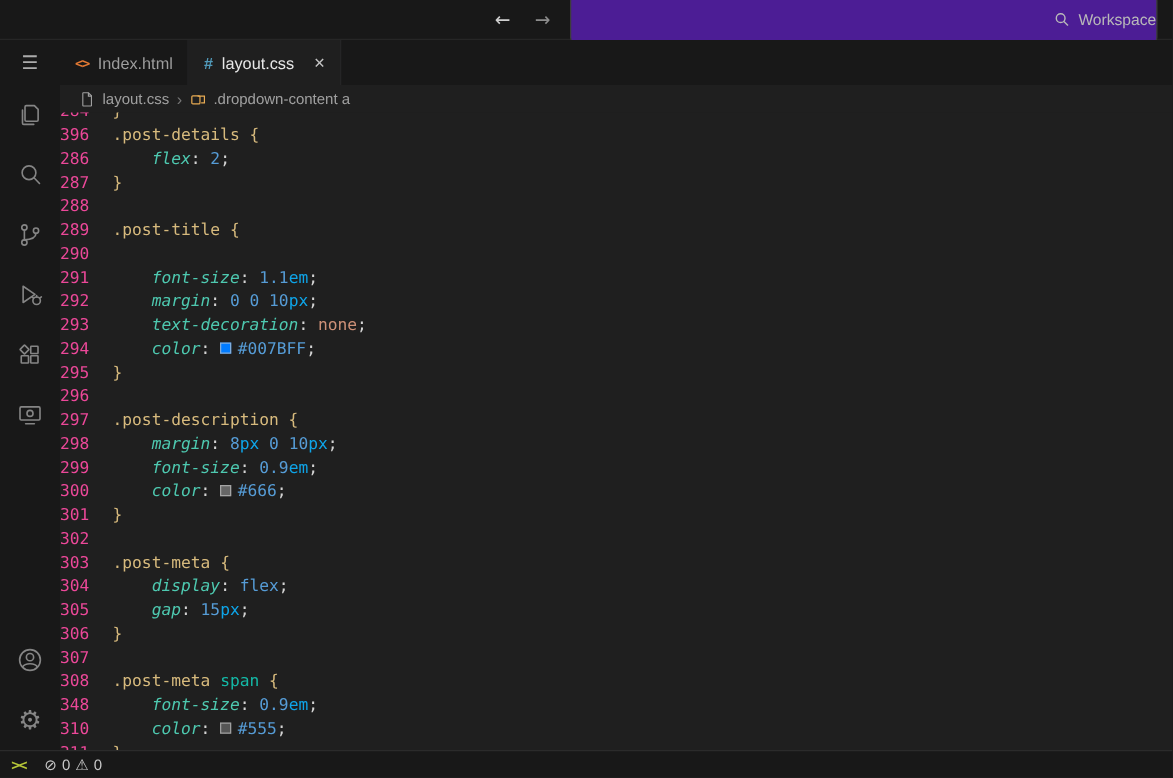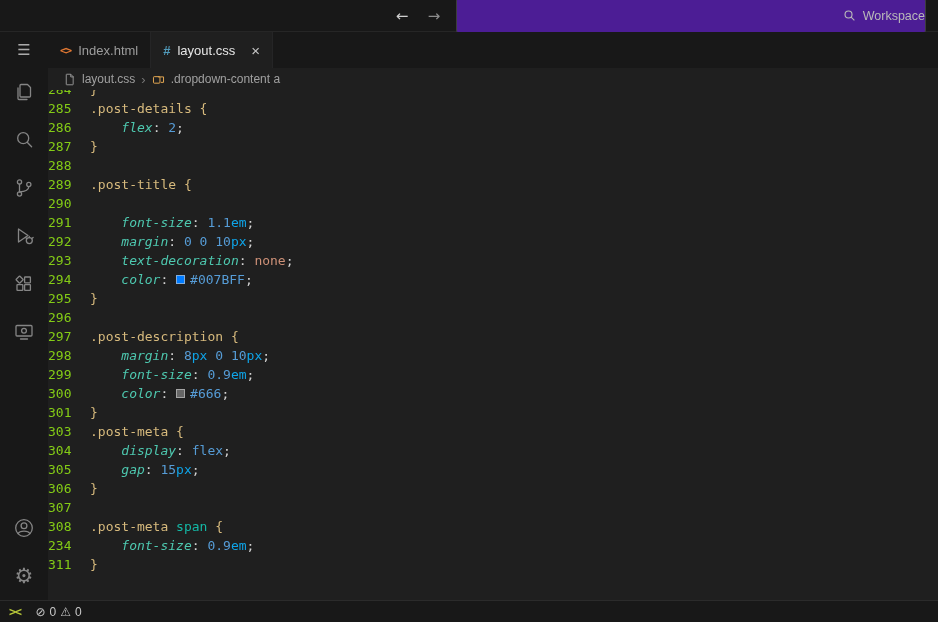--- a/index.html
+++ b/index.html
@@ -33,21 +33,21 @@
 
   .breadcrumb{height:22px;flex:none;background:#1f1f1f;display:flex;align-items:center;gap:6px;padding-left:15px;font-size:12px;color:#a0a0a0}
   .crumb{cursor:pointer}
   .bc-sep{color:#767676;font-size:13px}
   .bc-icon{display:flex;align-items:center}
 
   
   .editor{flex:1;overflow:hidden;font-family:"DejaVu Sans Mono",monospace;font-size:13px;line-height:19px;cursor:text;background:#1f1f1f}
   .code-scroll{margin-top:-10px}
   .code-line{display:flex;height:19px;white-space:pre}
-  .line-number{flex:none;width:42px;text-align:center;padding-right:26px;color:#84cc16}
+  .line-number{flex:none;width:42px;text-align:center;padding-right:26px;color:#ec4899}
   .tk-y{color:#d7ba7d}
   .tk-e{color:#14b8a6}
   .tk-p{color:#4ec9b0;font-style:italic}
   .tk-n{color:#569cd6}
   .tk-u{color:#0ea5e9}
   .tk-k{color:#ce9178}
   .tk-o{color:#d4d4d4}
   .swatch{display:inline-block;width:9px;height:9px;border:1px solid rgba(200,200,200,0.65);margin-right:5px}
 
   
@@ -170,44 +170,46 @@
             <rect x="1.8" y="4.5" width="8" height="8" rx="1"></rect>
             <path d="M11 11.5h3.2V4.8H7.5"></path>
           </svg>
         </span>
         <span class="crumb">.dropdown-content a</span>
       </div>
 
       <div class="editor">
         <div class="code-scroll">
             <div class="code-line"><span class="line-number">284</span><span class="line-code"><span class="tk-y">}</span></span></div>
-            <div class="code-line"><span class="line-number">285</span><span class="line-code"><span class="tk-y">.post-details</span><span class="tk-o"> </span><span class="tk-y">{</span></span></div>
+            <div class="code-line"><span class="line-number">396</span><span class="line-code"><span class="tk-y">.post-details</span><span class="tk-o"> </span><span class="tk-y">{</span></span></div>
             <div class="code-line"><span class="line-number">286</span><span class="line-code"><span class="tk-o">    </span><span class="tk-p">flex</span><span class="tk-o">: </span><span class="tk-n">2</span><span class="tk-o">;</span></span></div>
             <div class="code-line"><span class="line-number">287</span><span class="line-code"><span class="tk-y">}</span></span></div>
             <div class="code-line"><span class="line-number">288</span><span class="line-code"></span></div>
             <div class="code-line"><span class="line-number">289</span><span class="line-code"><span class="tk-y">.post-title</span><span class="tk-o"> </span><span class="tk-y">{</span></span></div>
             <div class="code-line"><span class="line-number">290</span></div>
             <div class="code-line"><span class="line-number">291</span><span class="line-code"><span class="tk-o">    </span><span class="tk-p">font-size</span><span class="tk-o">: </span><span class="tk-n">1.1</span><span class="tk-u">em</span><span class="tk-o">;</span></span></div>
             <div class="code-line"><span class="line-number">292</span><span class="line-code"><span class="tk-o">    </span><span class="tk-p">margin</span><span class="tk-o">: </span><span class="tk-n">0</span><span class="tk-o"> </span><span class="tk-n">0</span><span class="tk-o"> </span><span class="tk-n">10</span><span class="tk-u">px</span><span class="tk-o">;</span></span></div>
             <div class="code-line"><span class="line-number">293</span><span class="line-code"><span class="tk-o">    </span><span class="tk-p">text-decoration</span><span class="tk-o">: </span><span class="tk-k">none</span><span class="tk-o">;</span></span></div>
             <div class="code-line"><span class="line-number">294</span><span class="line-code"><span class="tk-o">    </span><span class="tk-p">color</span><span class="tk-o">: </span><span class="swatch" style="background: rgb(0, 123, 255);"></span><span class="tk-n">#007BFF</span><span class="tk-o">;</span></span></div>
             <div class="code-line"><span class="line-number">295</span><span class="line-code"><span class="tk-y">}</span></span></div>
             <div class="code-line"><span class="line-number">296</span><span class="line-code"></span></div>
             <div class="code-line"><span class="line-number">297</span><span class="line-code"><span class="tk-y">.post-description</span><span class="tk-o"> </span><span class="tk-y">{</span></span></div>
             <div class="code-line"><span class="line-number">298</span><span class="line-code"><span class="tk-o">    </span><span class="tk-p">margin</span><span class="tk-o">: </span><span class="tk-n">8</span><span class="tk-u">px</span><span class="tk-o"> </span><span class="tk-n">0</span><span class="tk-o"> </span><span class="tk-n">10</span><span class="tk-u">px</span><span class="tk-o">;</span></span></div>
             <div class="code-line"><span class="line-number">299</span><span class="line-code"><span class="tk-o">    </span><span class="tk-p">font-size</span><span class="tk-o">: </span><span class="tk-n">0.9</span><span class="tk-u">em</span><span class="tk-o">;</span></span></div>
             <div class="code-line"><span class="line-number">300</span><span class="line-code"><span class="tk-o">    </span><span class="tk-p">color</span><span class="tk-o">: </span><span class="swatch" style="background: rgb(102, 102, 102);"></span><span class="tk-n">#666</span><span class="tk-o">;</span></span></div>
             <div class="code-line"><span class="line-number">301</span><span class="line-code"><span class="tk-y">}</span></span></div>
+            <div class="code-line"><span class="line-number">302</span><span class="line-code"></span></div>
             <div class="code-line"><span class="line-number">303</span><span class="line-code"><span class="tk-y">.post-meta</span><span class="tk-o"> </span><span class="tk-y">{</span></span></div>
             <div class="code-line"><span class="line-number">304</span><span class="line-code"><span class="tk-o">    </span><span class="tk-p">display</span><span class="tk-o">: </span><span class="tk-n">flex</span><span class="tk-o">;</span></span></div>
             <div class="code-line"><span class="line-number">305</span><span class="line-code"><span class="tk-o">    </span><span class="tk-p">gap</span><span class="tk-o">: </span><span class="tk-n">15</span><span class="tk-u">px</span><span class="tk-o">;</span></span></div>
             <div class="code-line"><span class="line-number">306</span><span class="line-code"><span class="tk-y">}</span></span></div>
             <div class="code-line"><span class="line-number">307</span><span class="line-code"></span></div>
             <div class="code-line"><span class="line-number">308</span><span class="line-code"><span class="tk-y">.post-meta</span><span class="tk-o"> </span><span class="tk-e">span</span><span class="tk-o"> </span><span class="tk-y">{</span></span></div>
-            <div class="code-line"><span class="line-number">234</span><span class="line-code"><span class="tk-o">    </span><span class="tk-p">font-size</span><span class="tk-o">: </span><span class="tk-n">0.9</span><span class="tk-u">em</span><span class="tk-o">;</span></span></div>
+            <div class="code-line"><span class="line-number">348</span><span class="line-code"><span class="tk-o">    </span><span class="tk-p">font-size</span><span class="tk-o">: </span><span class="tk-n">0.9</span><span class="tk-u">em</span><span class="tk-o">;</span></span></div>
+            <div class="code-line"><span class="line-number">310</span><span class="line-code"><span class="tk-o">    </span><span class="tk-p">color</span><span class="tk-o">: </span><span class="swatch" style="background: rgb(85, 85, 85);"></span><span class="tk-n">#555</span><span class="tk-o">;</span></span></div>
             <div class="code-line"><span class="line-number">311</span><span class="line-code"><span class="tk-y">}</span></span></div>
           </div>
       </div>
 
     </div>
   </div>
 
   <footer class="statusbar">
     <div class="remote">&gt;&lt;</div>
     <div class="problems">

